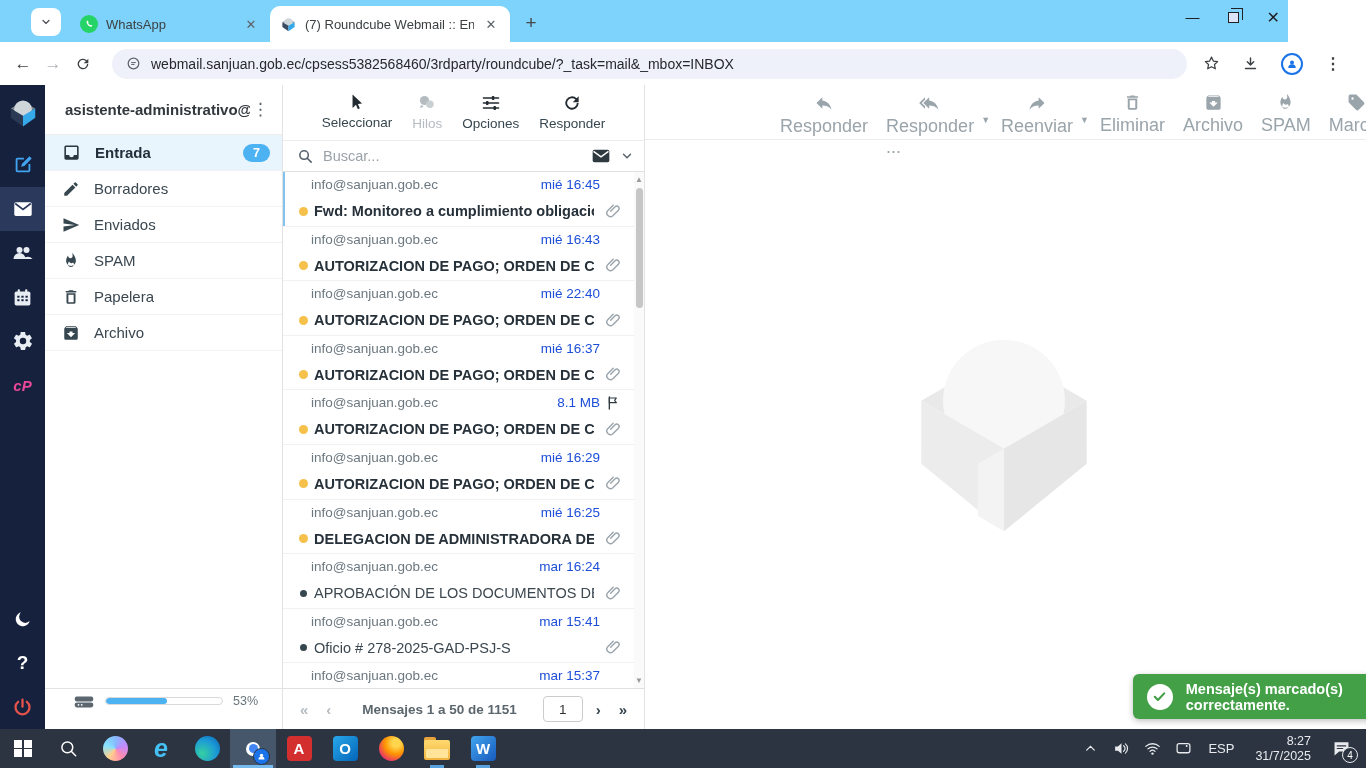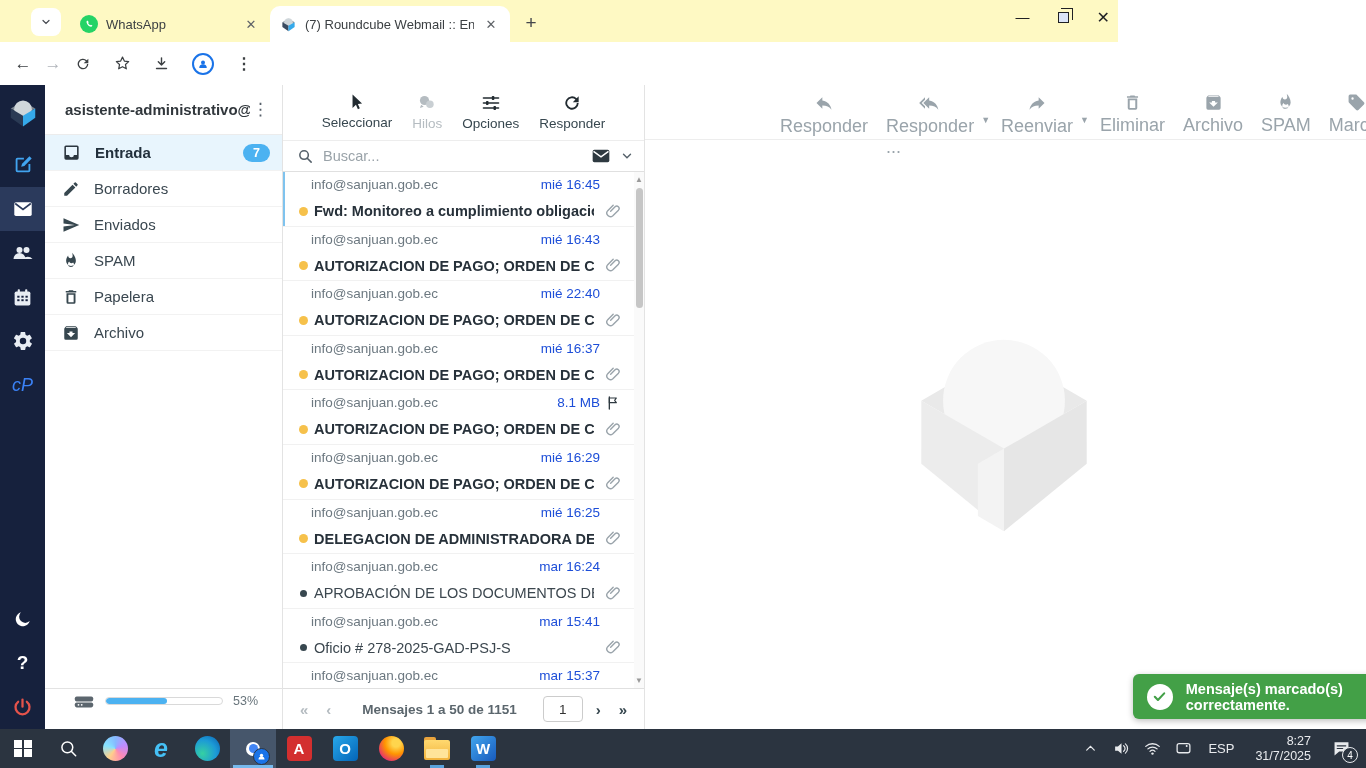--- a/index.html
+++ b/index.html
@@ -1,21 +1,21 @@
 <!DOCTYPE html>
 <html style="--badge: #4cb2f1; --unread: #f6c14b; --toast: #43a047; --appbar_bg: #16213d; --taskbar_bg: #2b3440; --tabstrip_bg: #dce5f8;"><head>
 <meta charset="utf-8">
 <style>
   *{box-sizing:border-box;margin:0;padding:0}
   html,body{width:1366px;height:768px;overflow:hidden;background:#fff;
     font-family:"Liberation Sans",sans-serif;-webkit-font-smoothing:antialiased}
   .stage{position:relative;width:1366px;height:768px;overflow:hidden}
 
   
-  .tabstrip{position:absolute;left:0;top:0;width:1118px;height:42px;background:#fef9c3}
+  .tabstrip{position:absolute;left:0;top:0;width:1288px;height:42px;background:#7dd3fc}
   .tabsearch{position:absolute;left:31px;top:8px;width:30px;height:28px;border-radius:8px;background:#fff;
     display:flex;align-items:center;justify-content:center;color:#45494f;font-size:13px}
   .tab{position:absolute;top:6px;height:36px;display:flex;align-items:center;gap:8px;padding:0 10px;color:#3c4043;font-size:13px}
   .tab.inactive{left:70px;width:200px}
   .tab.active{left:270px;width:240px;background:#fff;border-radius:10px 10px 0 0}
   .tab .title{flex:1;white-space:nowrap;overflow:hidden;color:#3c4043}
   .tab .x{color:#5f6368;font-size:13px;width:18px;height:18px;display:flex;align-items:center;justify-content:center;border-radius:50%}
   .wa-ball{width:18px;height:18px;border-radius:50%;background:#25d366;display:flex;align-items:center;justify-content:center;flex:none}
   .newtab{position:absolute;left:518px;top:10px;width:26px;height:26px;display:flex;align-items:center;justify-content:center;color:#44474c;font-size:19px}
   .winctl{position:absolute;right:8px;top:0;height:34px;display:flex;gap:28px;align-items:center;color:#202124}
@@ -30,21 +30,21 @@
   .omni-actions{display:flex;align-items:center;gap:22px;margin-left:16px;color:#3c4043}
   .avatar-ball{width:22px;height:22px;border-radius:50%;border:2px solid #1a73e8;display:flex;align-items:center;justify-content:center;color:#1a73e8;font-size:12px}
 
   
   .app{position:absolute;left:0;top:85px;width:1366px;height:644px;background:#fff;display:flex}
   .appbar{width:45px;background:#16213d;display:flex;flex-direction:column;align-items:center;flex:none}
   .ab-item{width:45px;height:44px;display:flex;align-items:center;justify-content:center;color:#e8edf3}
   .ab-item.sel{background:#2b3a5c}
   .ab-logo{margin:6px 0 8px}
   .ab-spacer{flex:1}
-  .cp-txt{color:#3b82f6;font-weight:normal;font-style:italic;font-size:18px}
+  .cp-txt{color:#ec4899;font-weight:bold;font-style:italic;font-size:15px}
   .q-txt{color:#fff;font-weight:bold;font-size:19px}
 
   .folders{width:238px;border-right:1px solid #e3e3e3;display:flex;flex-direction:column;flex:none}
   .acct{height:50px;display:flex;align-items:center;padding:0 10px 0 20px;border-bottom:1px solid #ececec}
   .acct .mail{flex:1;font-size:15px;font-weight:bold;color:#31373c;white-space:nowrap;overflow:hidden}
   .kebab{color:#57606a;font-size:17px;letter-spacing:1px;width:22px;text-align:center}
   .flist{flex:1}
   .fitem{height:36px;display:flex;align-items:center;gap:14px;padding:0 12px 0 17px;border-bottom:1px solid #f2f2f2;color:#37474f}
   .fitem .flabel{flex:1;font-size:15px;color:#3a4750}
   .fitem.sel{background:#e8f5fd}
@@ -176,20 +176,27 @@
   </div>
 
   <div class="urlbar">
     <span class="navbtn" style="margin-left:8px">←</span>
     <span class="navbtn dis">→</span>
     <span class="navbtn">
       <svg width="16" height="16" viewBox="0 0 24 24" style="margin:auto">
           <path d="M17.65 6.35A8 8 0 1020 12h-2a6 6 0 11-1.76-4.24L13 11h7V4l-2.35 2.35z" fill="#3c4043"></path>
         </svg>
     </span>
+    <div class="omni">
+      <svg width="15" height="15" viewBox="0 0 24 24">
+          <circle cx="12" cy="12" r="8.5" fill="none" stroke="#5f6368" stroke-width="2"></circle>
+          <path d="M9 10.5h6M9 13.5h4" stroke="#5f6368" stroke-width="1.6" stroke-linecap="round"></path>
+        </svg>
+      <span class="url">webmail.sanjuan.gob.ec/cpsess5382568460/3rdparty/roundcube/?_task=mail&amp;_mbox=INBOX</span>
+    </div>
     <div class="omni-actions">
       <svg width="17" height="17" viewBox="0 0 24 24">
           <path d="M12 3l2.6 5.6 6.1.7-4.5 4.2 1.2 6-5.4-3-5.4 3 1.2-6L3.3 9.3l6.1-.7z" fill="none" stroke="#3c4043" stroke-width="1.7" stroke-linejoin="round"></path>
         </svg>
       <svg width="17" height="17" viewBox="0 0 24 24">
           <path d="M12 4v10m0 0l-4.5-4.5M12 14l4.5-4.5" fill="none" stroke="#3c4043" stroke-width="2" stroke-linecap="round"></path>
           <path d="M5 19h14" stroke="#3c4043" stroke-width="2" stroke-linecap="round"></path>
         </svg>
       <span class="avatar-ball">
         <svg width="12" height="12" viewBox="0 0 24 24">

